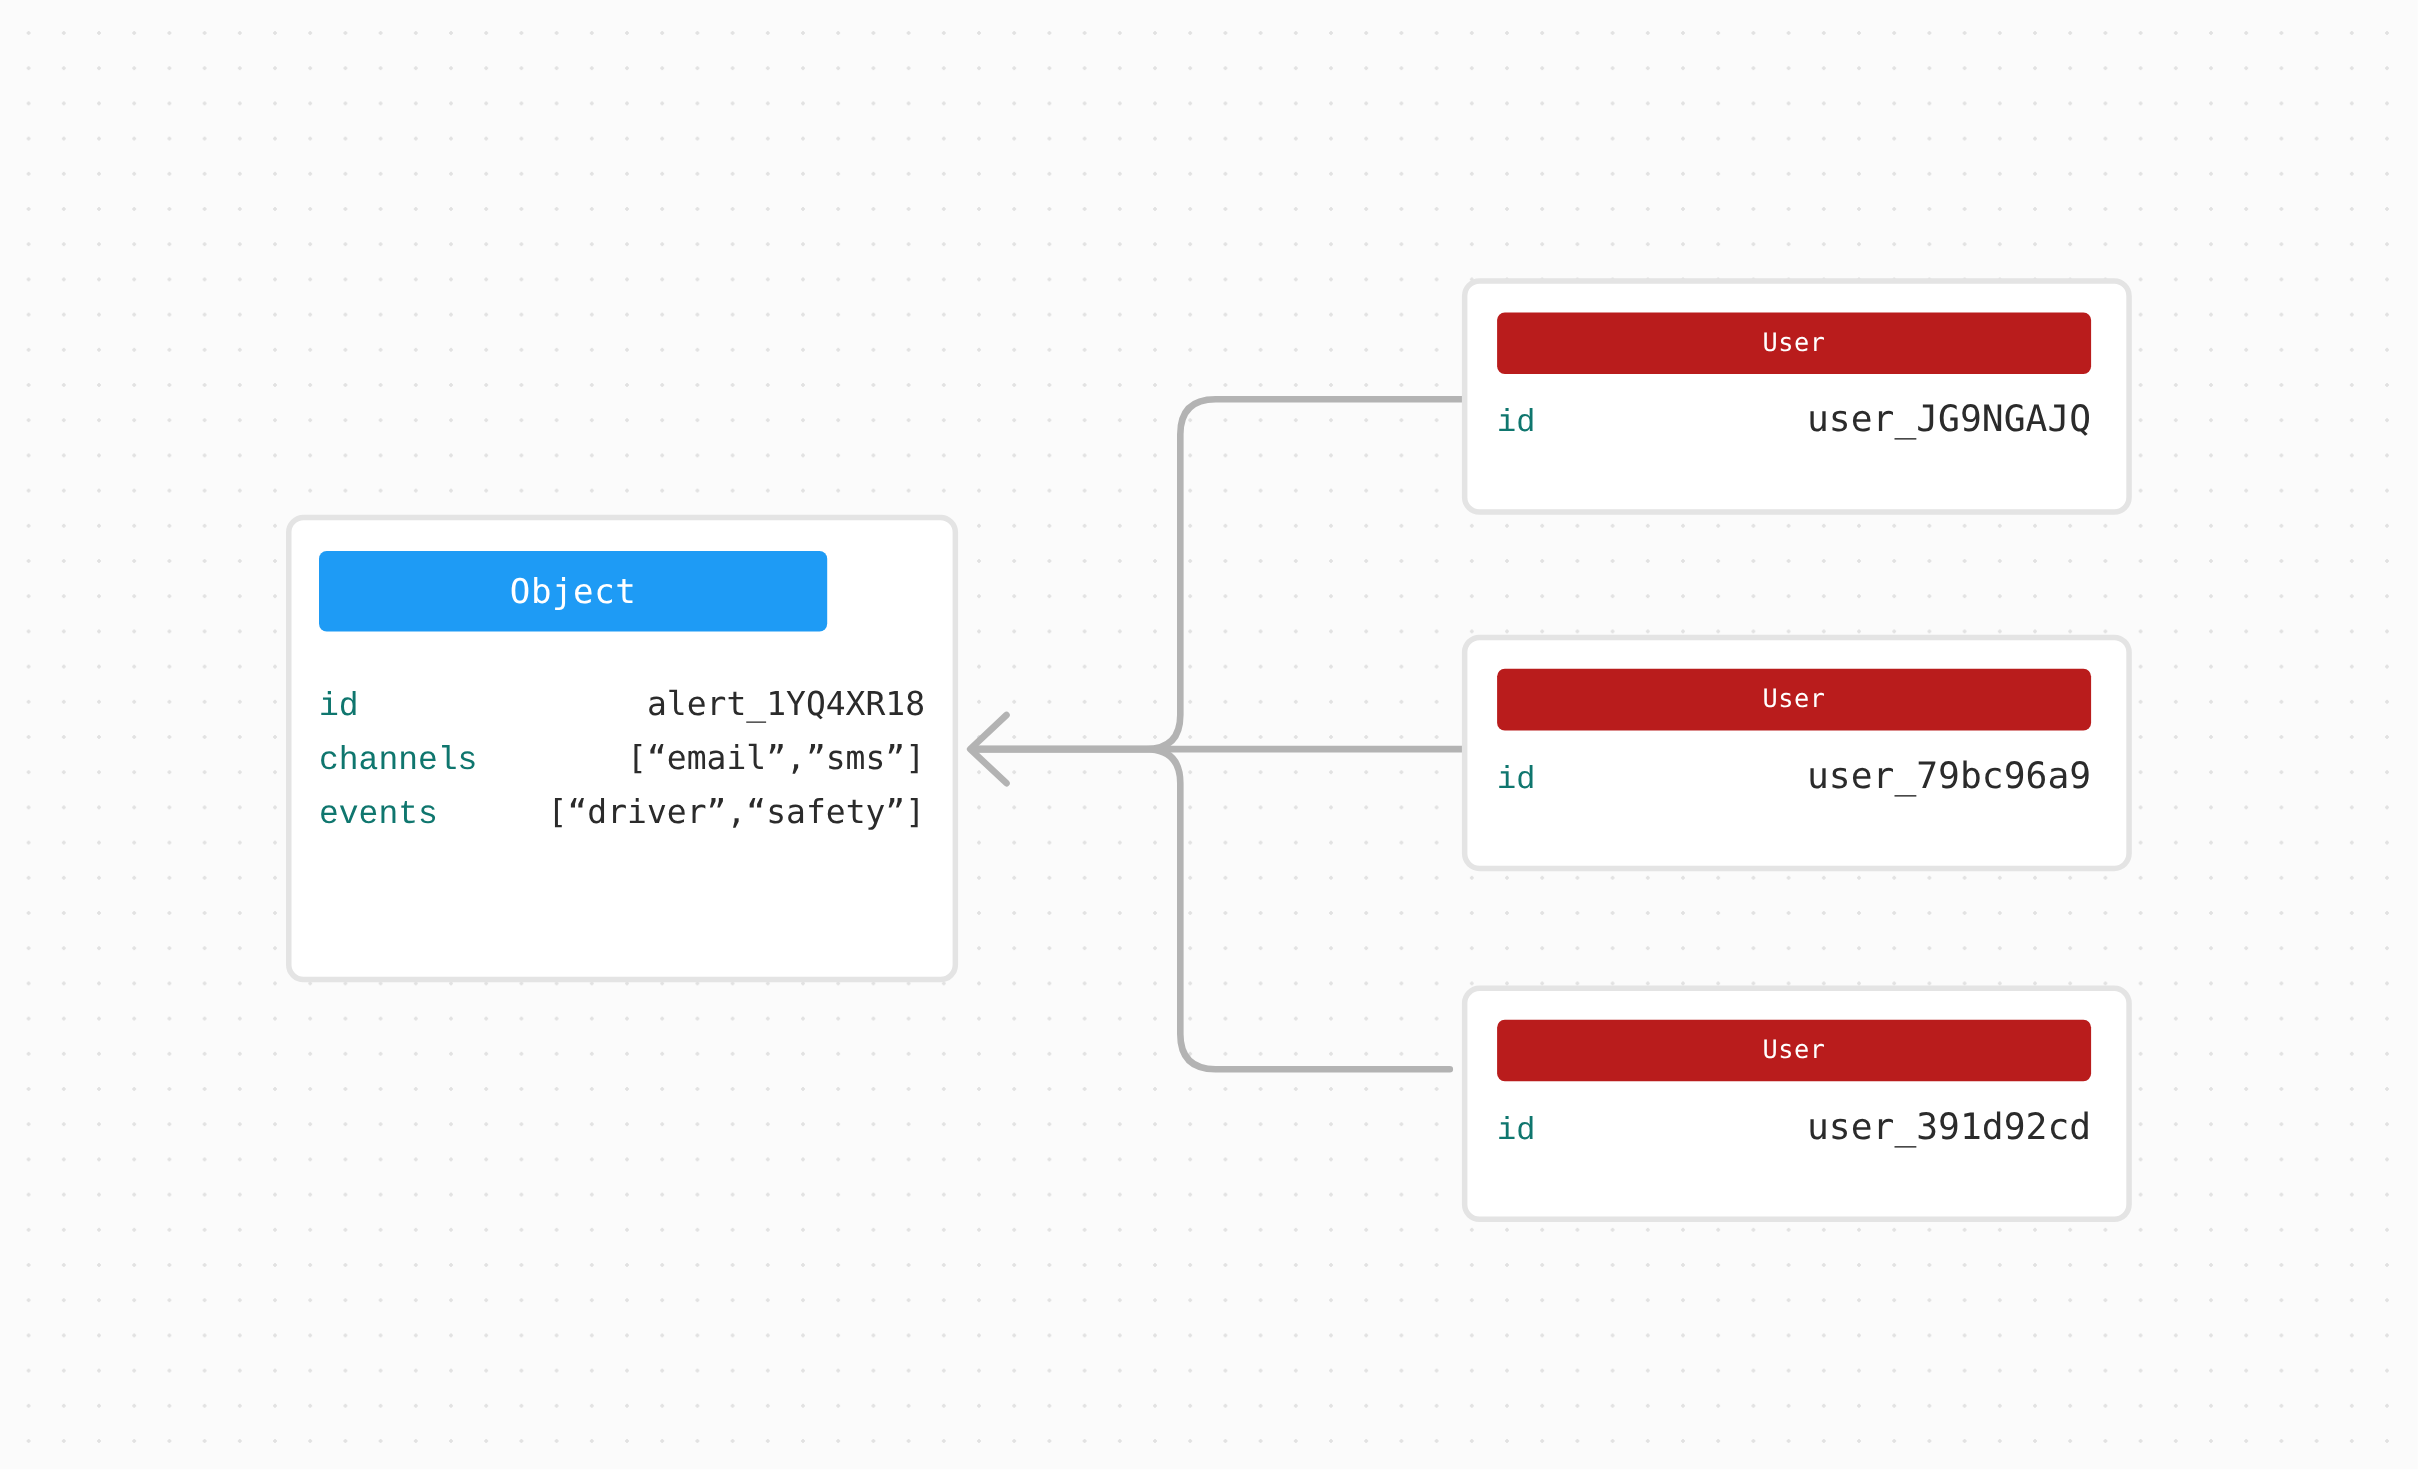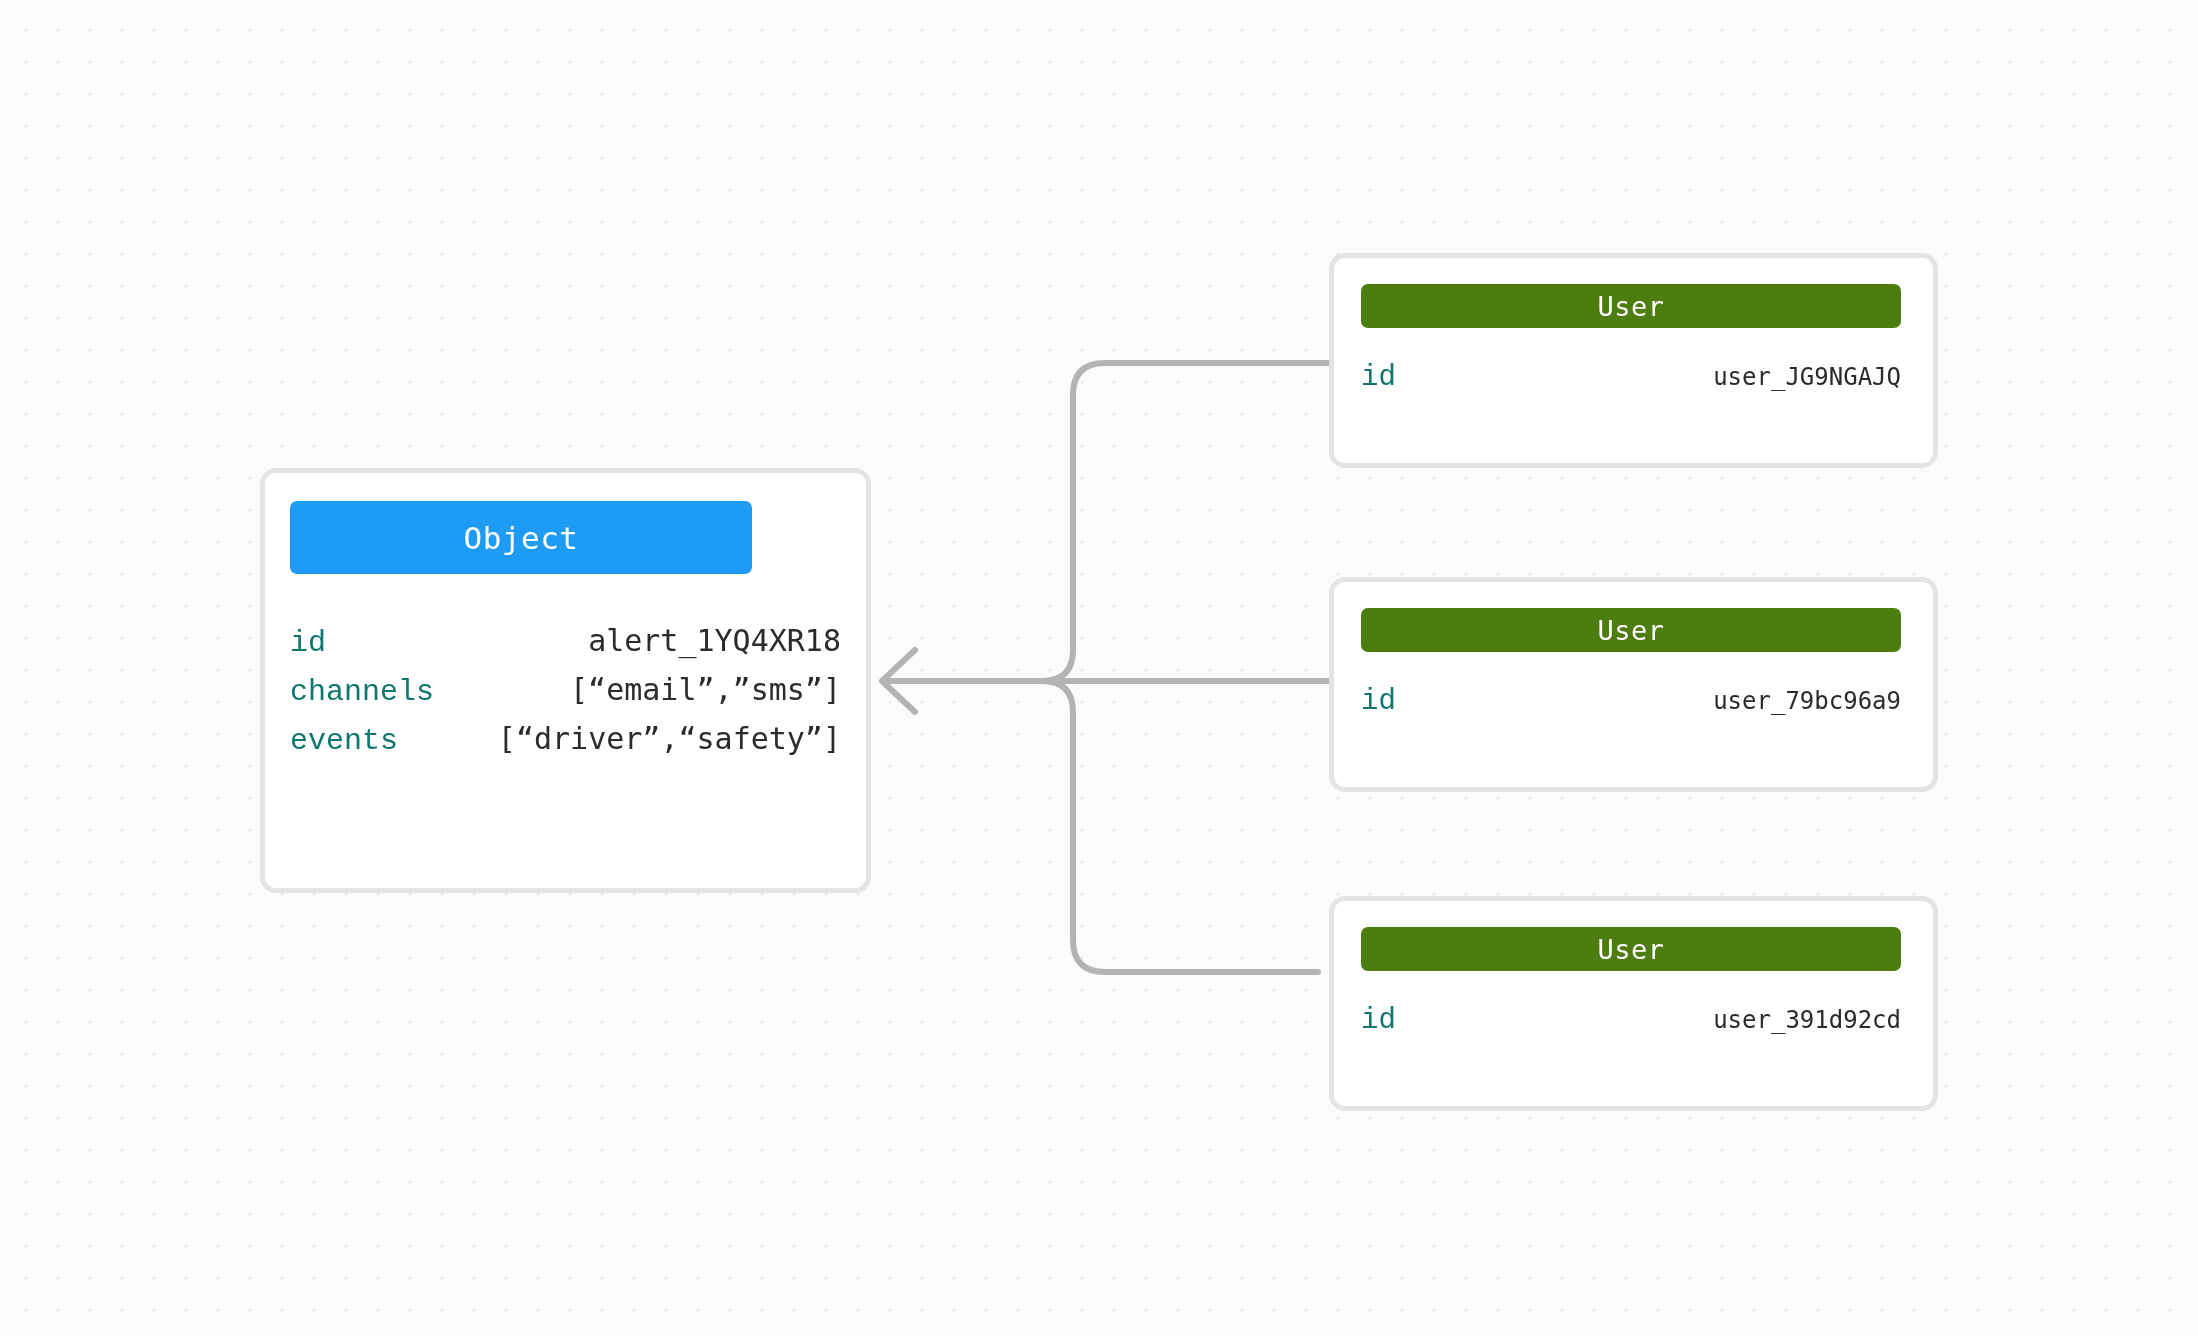--- a/index.html
+++ b/index.html
@@ -100,40 +100,40 @@
   
   .user-node {
     left: 1329px;
     width: 609px;
     height: 215px;
   }
   .user-node .node-header {
     left: 27px;
     top: 26px;
     width: 540px;
-    height: 44px;
-    background: #4d7c0f;
-    font-size: 27px;
+    height: 56px;
+    background: #b91c1c;
+    font-size: 23px;
   }
   .user-rows {
     position: absolute;
     left: 27px;
     top: 103px;
     width: 540px;
   }
   .user-row {
     display: flex;
     align-items: baseline;
     justify-content: space-between;
   }
   .user-row .row-key {
     font-size: 29px;
   }
   .user-row .row-val {
-    font-size: 24px;
+    font-size: 33px;
   }
 
   #user-node-0 { top: 253px; }
   #user-node-1 { top: 577px; }
   #user-node-2 { top: 896px; }
 </style>
 </head>
 <body>
 
 <div id="canvas">

